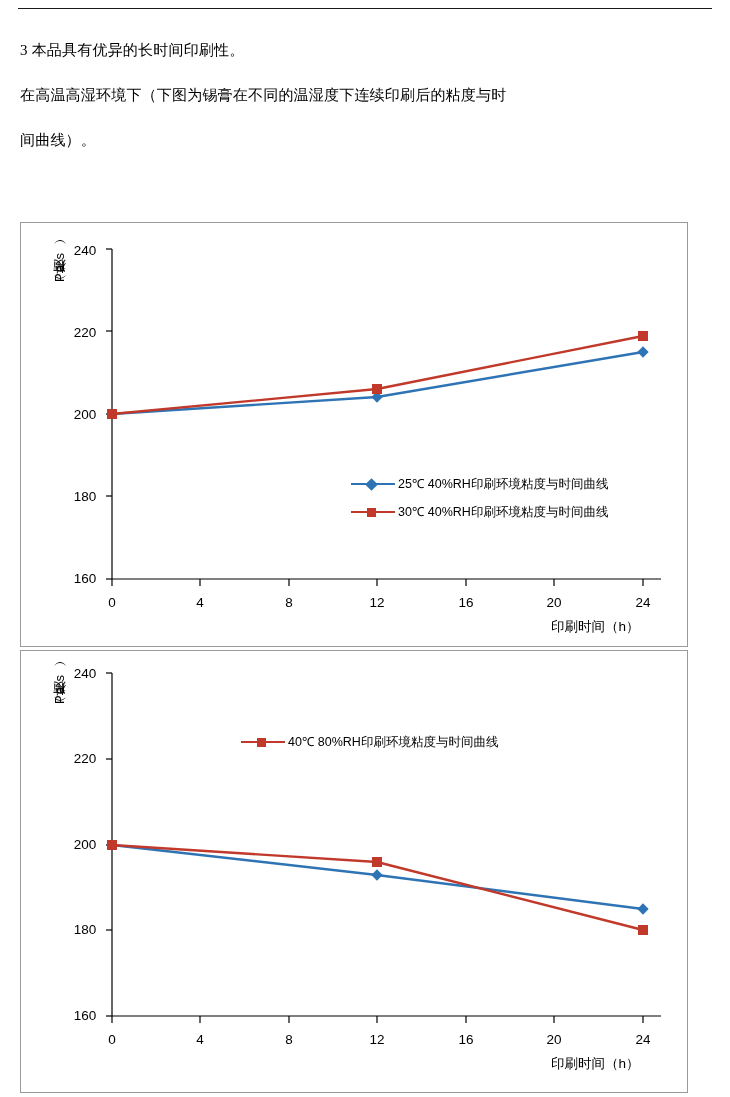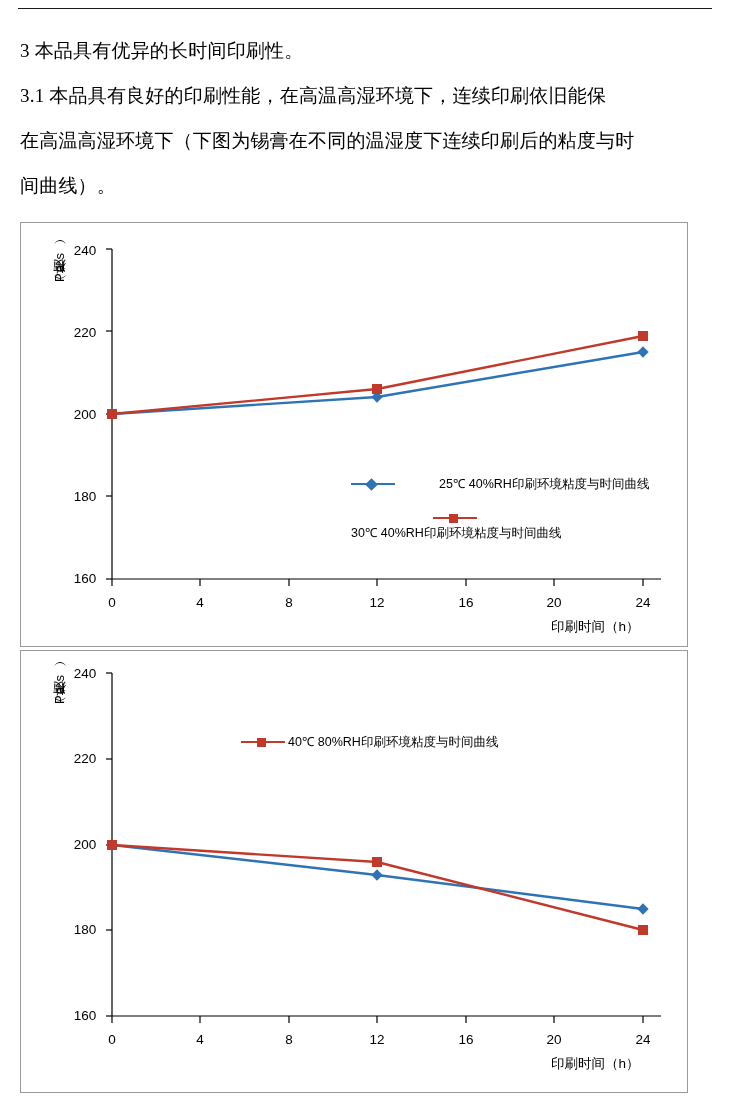--- a/index.html
+++ b/index.html
@@ -29,21 +29,21 @@
     height: 0;
     border-top: 1.5px solid #1a1a1a;
   }
   .text-block {
     position: absolute;
     left: 20px;
     top: 28px;
     width: 690px;
   }
   .para {
-    font-size: 19px;
+    font-size: 15px;
     line-height: 45px;
     letter-spacing: 0.2px;
     white-space: nowrap;
   }
 
   
   .chart-box {
     position: absolute;
     left: 20px;
     width: 668px;
@@ -121,21 +121,20 @@
 </style>
 </head>
 <body>
 
 <div class="page">
 
   <div class="top-rule"></div>
 
   <div class="text-block">
     <div class="para">3  本品具有优异的长时间印刷性。</div>
-    <div class="para">3.1 本品具有良好的印刷性能，在高温高湿环境下，连续印刷依旧能保</div>
     <div class="para">在高温高湿环境下（下图为锡膏在不同的温湿度下连续印刷后的粘度与时</div>
     <div class="para">间曲线）。</div>
   </div>
 
   <div class="chart-box" id="chart1">
     <div class="plot-wrap">
 
       <div class="y-axis-title" style="left:30px; top:28px;">粘度（Pa.s）</div>
 
       <div class="tick-label y-tick" style="left:46px; top:20px; width:36px;">240</div>
@@ -180,28 +179,28 @@
 
         <rect x="87" y="187" width="8" height="8" fill="#2e74b5" transform="rotate(45 91 191)"></rect>
         <rect x="352" y="170" width="8" height="8" fill="#2e74b5" transform="rotate(45 356 174)"></rect>
         <rect x="618" y="125" width="8" height="8" fill="#2e74b5" transform="rotate(45 622 129)"></rect>
 
         <rect x="86" y="186" width="10" height="10" fill="#c0392b"></rect>
         <rect x="351" y="161" width="10" height="10" fill="#c0392b"></rect>
         <rect x="617" y="108" width="10" height="10" fill="#c0392b"></rect>
       </svg>
 
-      <div class="legend-row" style="left:330px; top:252px;gap:41px;">
+      <div class="legend-row" style="left:330px; top:252px;">
         <span class="legend-sym">
           <span class="ln" style="background:#2e74b5;"></span>
           <span class="mk diamond" style="background:#2e74b5;"></span>
         </span>
         <span>25℃ 40%RH印刷环境粘度与时间曲线</span>
       </div>
-      <div class="legend-row" style="left:330px; top:289px;flex-direction:column;">
+      <div class="legend-row" style="left:330px; top:280px;">
         <span class="legend-sym">
           <span class="ln" style="background:#c0392b;"></span>
           <span class="mk" style="background:#c0392b;"></span>
         </span>
         <span>30℃ 40%RH印刷环境粘度与时间曲线</span>
       </div>
 
     </div>
   </div>
 

